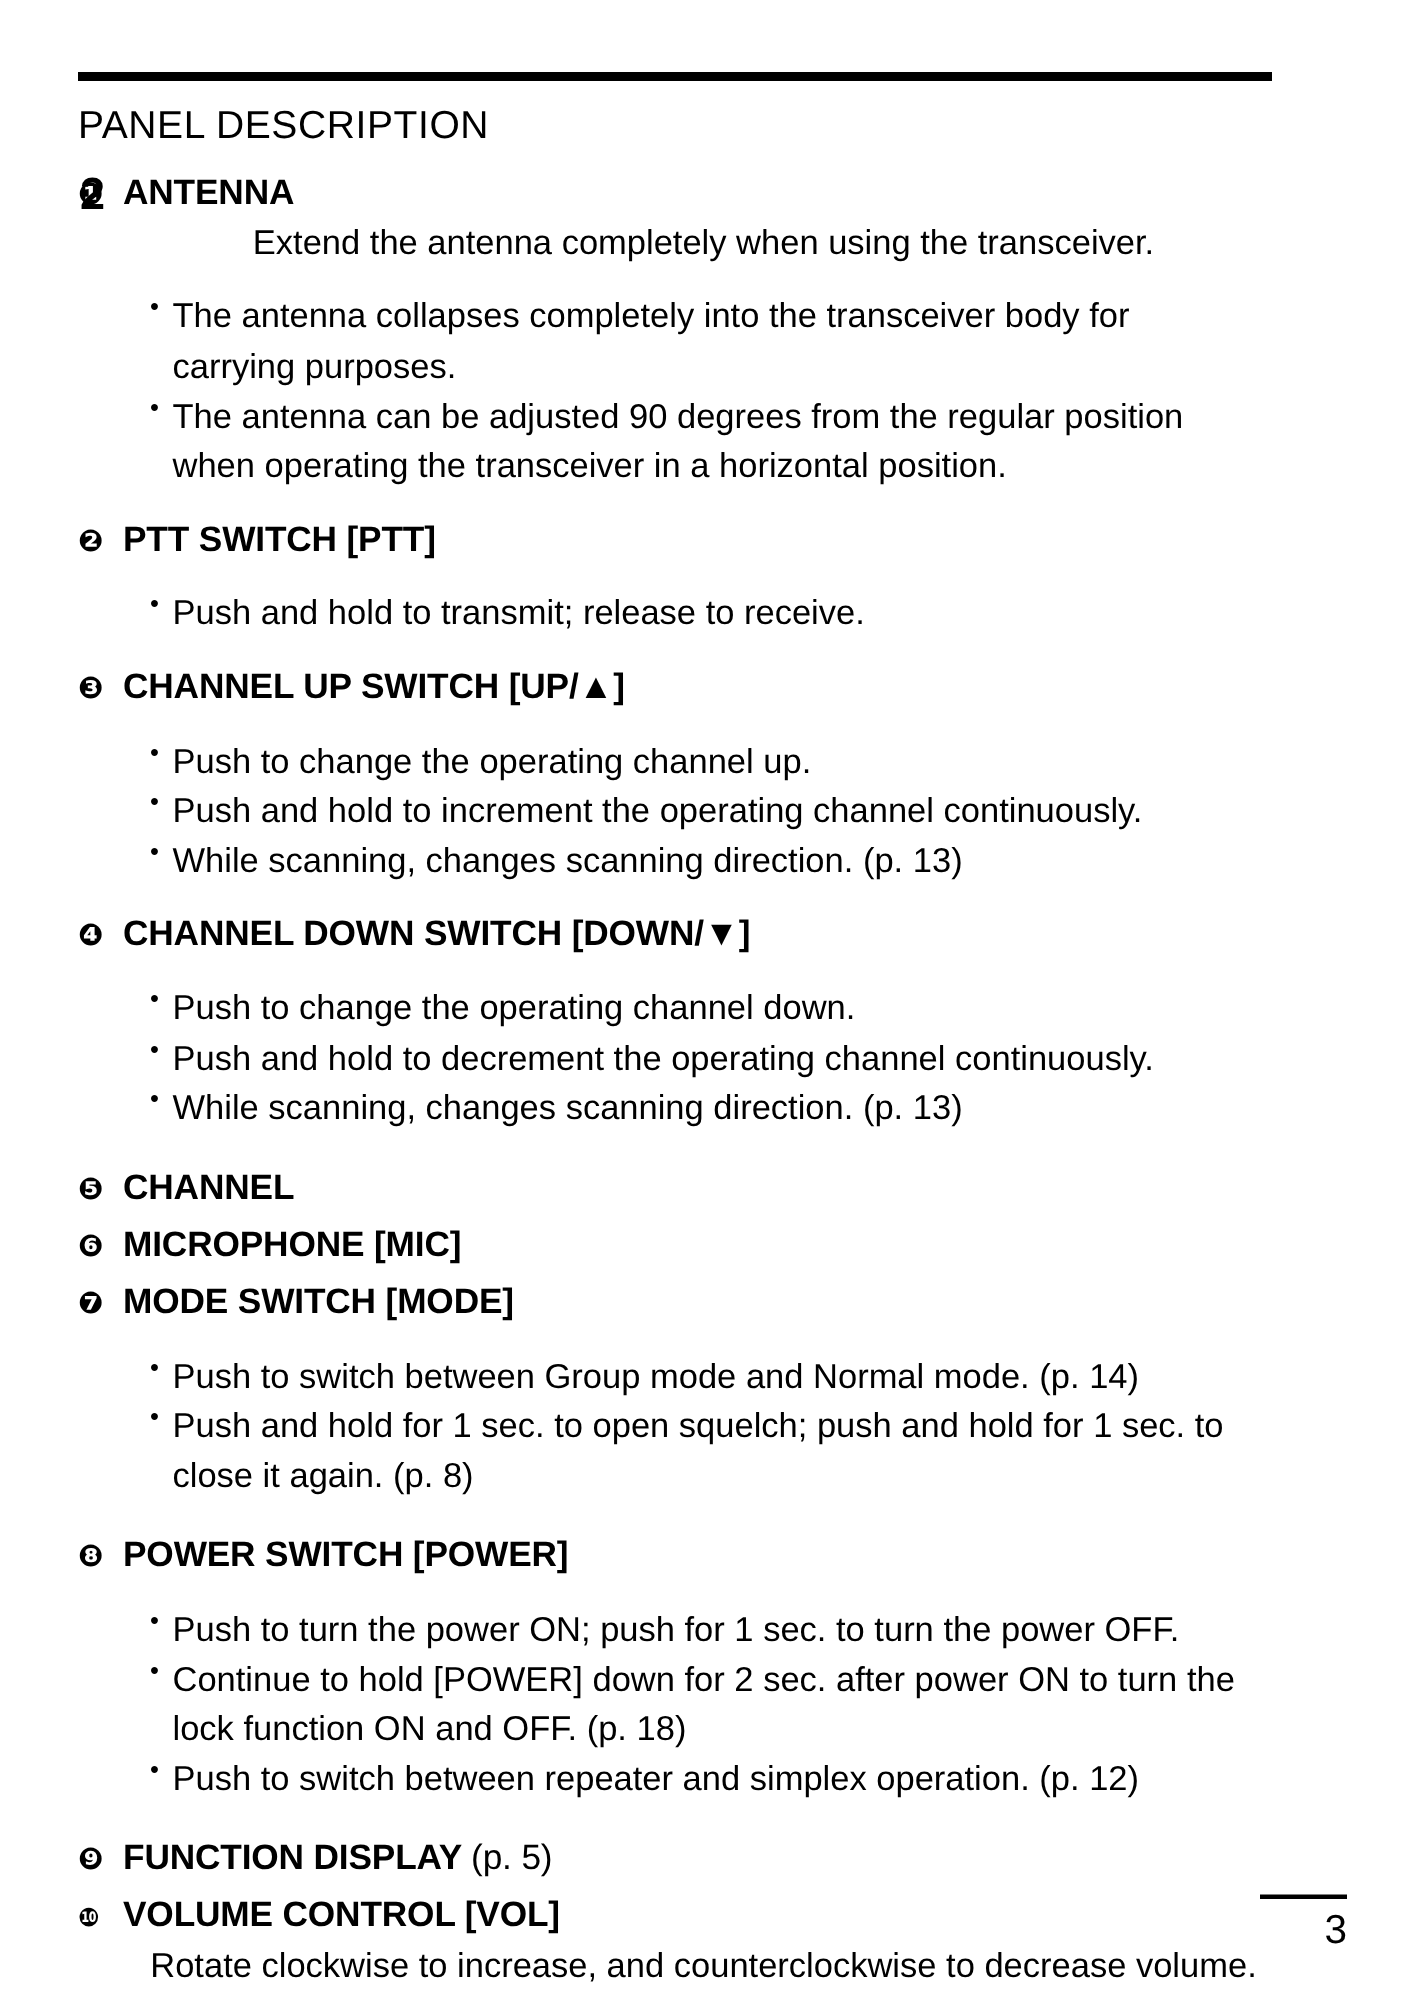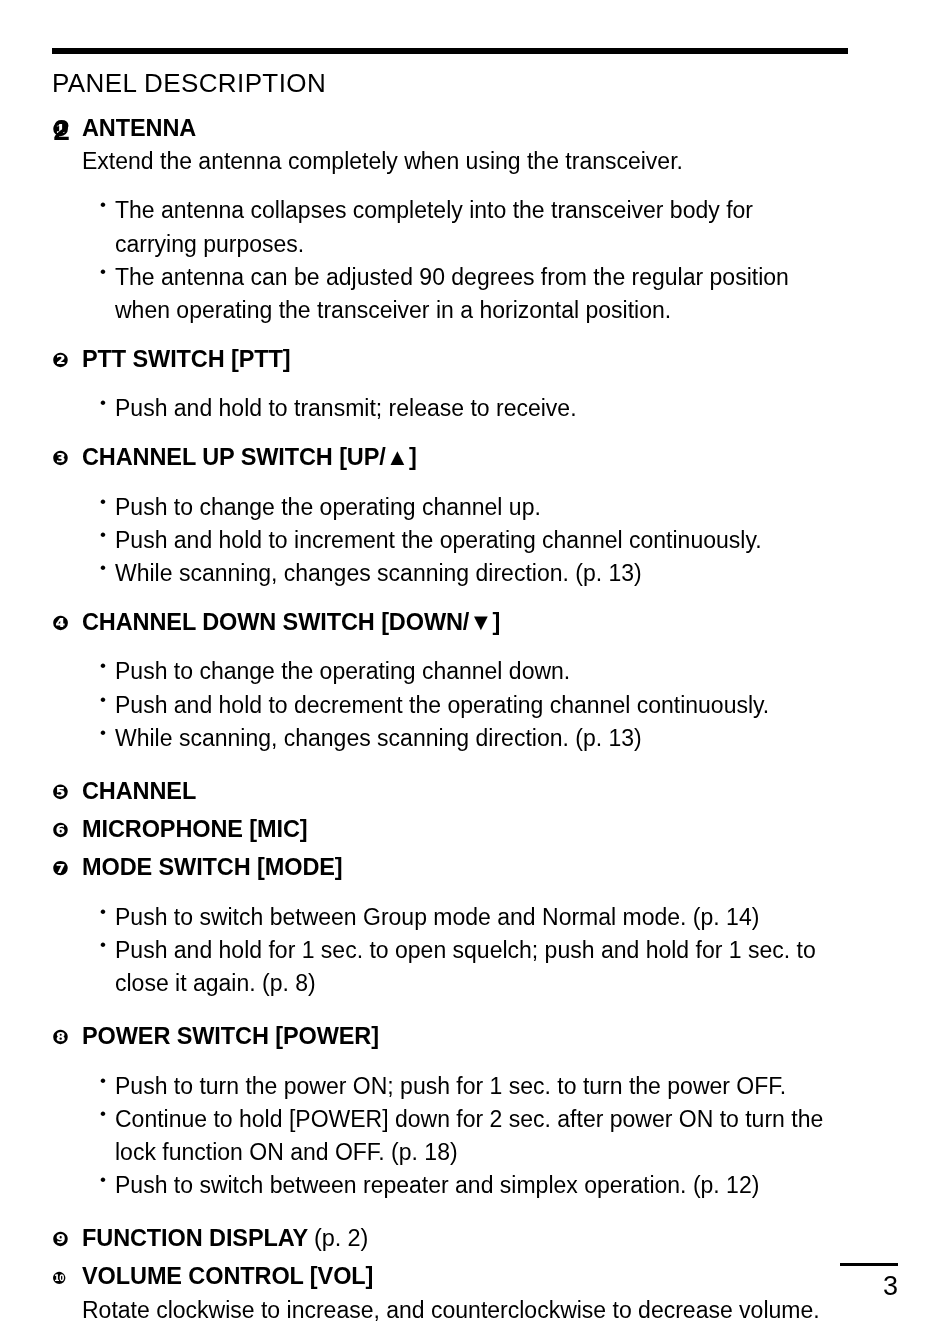--- a/index.html
+++ b/index.html
@@ -90,20 +90,21 @@
   }
   .body {
     margin-left: 30px;
     font-size: 23px;
     line-height: 1.44;
     font-weight: normal;
   }
   .plain {
     margin: 0;
     text-indent: 0;
+    text-align: center;
   }
   .bullets {
     margin: 16px;
     padding: 0;
     list-style: none;
   }
   .bullets li {
     position: relative;
     padding-left: 17px;
     margin: 0;
@@ -251,21 +252,21 @@
       </div>
     </div>
 
     <div class="spacer-sm"></div>
 
     <div class="entry">
       <div class="entry-head">
         <span class="num">❾</span>
         <span class="head-text">
           <span>FUNCTION DISPLAY</span>
-          <span class="norm">(p. 2)</span>
+          <span class="norm">(p. 5)</span>
         </span>
       </div>
     </div>
 
     <div class="spacer-sm"></div>
 
     <div class="entry">
       <div class="entry-head">
         <span class="num wide">❿</span>
         <span class="head-text">VOLUME CONTROL [VOL]</span>

